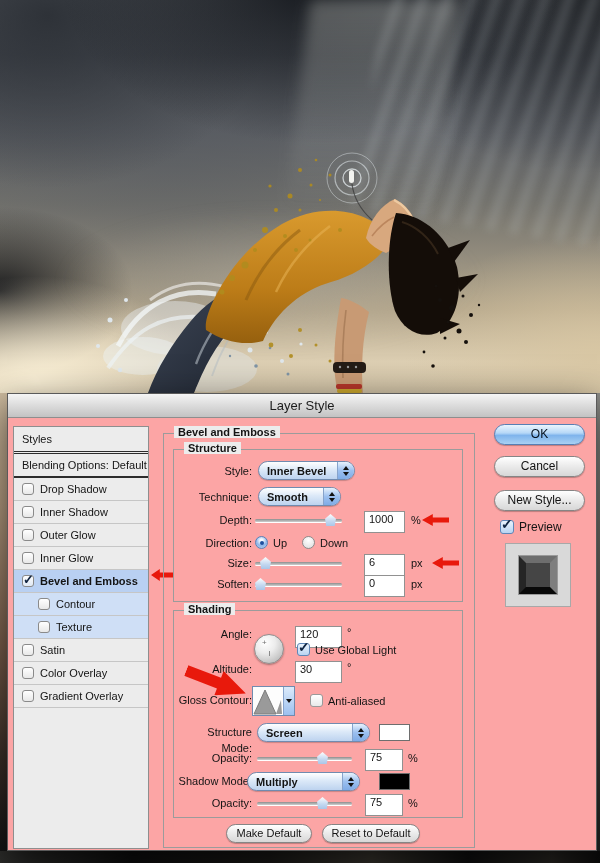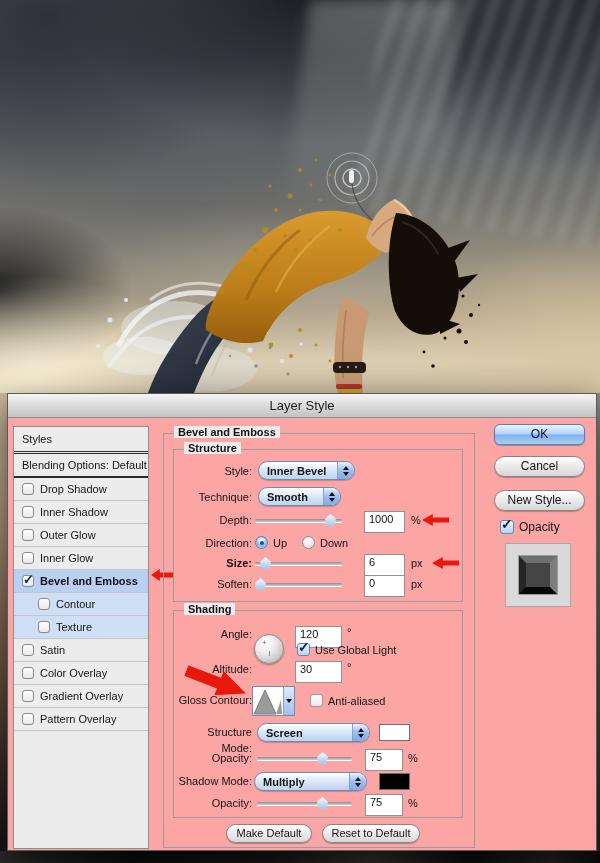--- a/index.html
+++ b/index.html
@@ -300,24 +300,20 @@
             <span>Satin</span>
           </div>
           <div class="sb-item">
             <span class="cb"></span>
             <span>Color Overlay</span>
           </div>
           <div class="sb-item">
             <span class="cb"></span>
             <span>Gradient Overlay</span>
           </div>
-          <div class="sb-item">
-            <span class="cb"></span>
-            <span>Pattern Overlay</span>
-          </div>
         </div>
     </div>
     <div class="arrowL" style="left:143px;top:151px;width:22px;height:12px;"></div>
 
     <div class="box" style="left:155px;top:15px;width:312px;height:415px;">
       <span class="leg">Bevel and Emboss</span>
 
       <div class="box" style="left:9px;top:15px;width:290px;height:153px;">
         <span class="leg">Structure</span>
 
@@ -347,21 +343,21 @@
         <div class="vbox" style="left:190px;top:61px;width:41px;">1000</div>
         <span class="unit" style="left:237px;top:62px;">%</span>
         <div class="arrowL" style="left:248px;top:64px;width:27px;height:12px;"></div>
 
         <span class="lbl" style="left:0;top:85px;width:78px;">Direction:</span>
         <span class="rad on" style="left:81px;top:86px;"></span>
         <span class="unit" style="left:99px;top:85px;">Up</span>
         <span class="rad" style="left:128px;top:86px;"></span>
         <span class="unit" style="left:146px;top:85px;">Down</span>
 
-        <span class="lbl" style="left:0;top:105px;width:78px;font-weight:bold;">Size:</span>
+        <span class="lbl" style="left:0;top:105px;width:78px;">Size:</span>
         <div class="sld" style="left:81px;top:107px;width:87px;">
           <span class="trk"></span>
           <span class="th" style="left:5px;"></span>
         </div>
         <div class="vbox" style="left:190px;top:104px;width:41px;">6</div>
         <span class="unit" style="left:237px;top:105px;">px</span>
         <div class="arrowL" style="left:258px;top:107px;width:27px;height:12px;"></div>
 
         <span class="lbl" style="left:0;top:126px;width:78px;">Soften:</span>
         <div class="sld" style="left:81px;top:128px;width:87px;">
@@ -420,21 +416,21 @@
 
         <span class="lbl" style="left:0;top:139px;width:78px;">Opacity:</span>
         <div class="sld" style="left:83px;top:141px;width:95px;">
           <span class="trk"></span>
           <span class="th" style="left:60px;"></span>
         </div>
         <div class="vbox" style="left:191px;top:138px;width:38px;">75</div>
         <span class="unit" style="left:234px;top:139px;">%</span>
 
         <span class="lbl" style="left:0;top:162px;width:78px;">Shadow Mode:</span>
-        <div class="pop" style="left:80px;top:161px;width:113px;">
+        <div class="pop" style="left:73px;top:161px;width:113px;">
           <span class="pl">Multiply</span>
           <span class="ps">
               <span class="tu"></span>
               <span class="td"></span>
             </span>
         </div>
         <span class="swatch" style="left: 205px; top: 162px; background: rgb(0, 0, 0);"></span>
 
         <span class="lbl" style="left:0;top:184px;width:78px;">Opacity:</span>
         <div class="sld" style="left:83px;top:186px;width:95px;">
@@ -442,25 +438,25 @@
           <span class="th" style="left:60px;"></span>
         </div>
         <div class="vbox" style="left:191px;top:183px;width:38px;">75</div>
         <span class="unit" style="left:234px;top:184px;">%</span>
       </div>
 
       <div class="pill small" style="left:62px;top:390px;width:86px;">Make Default</div>
       <div class="pill small" style="left:158px;top:390px;width:98px;">Reset to Default</div>
     </div>
 
-    <div class="pill ok" style="left:486px;top:6px;width:91px;border-radius:6px;">OK</div>
+    <div class="pill ok" style="left:486px;top:6px;width:91px;">OK</div>
     <div class="pill" style="left:486px;top:38px;width:91px;">Cancel</div>
     <div class="pill" style="left:486px;top:72px;width:91px;">New Style...</div>
     <span class="acb on" style="left:492px;top:102px;width:14px;height:14px;">
       <i>✓</i>
       </span>
-    <span class="unit" style="left:511px;top:101px;font-size:12px;">Opacity</span>
+    <span class="unit" style="left:511px;top:101px;font-size:12px;">Preview</span>
     <div class="pvw">
       <div class="bvsq"></div>
     </div>
 
   </div>
 </div>
 
 </body></html>

